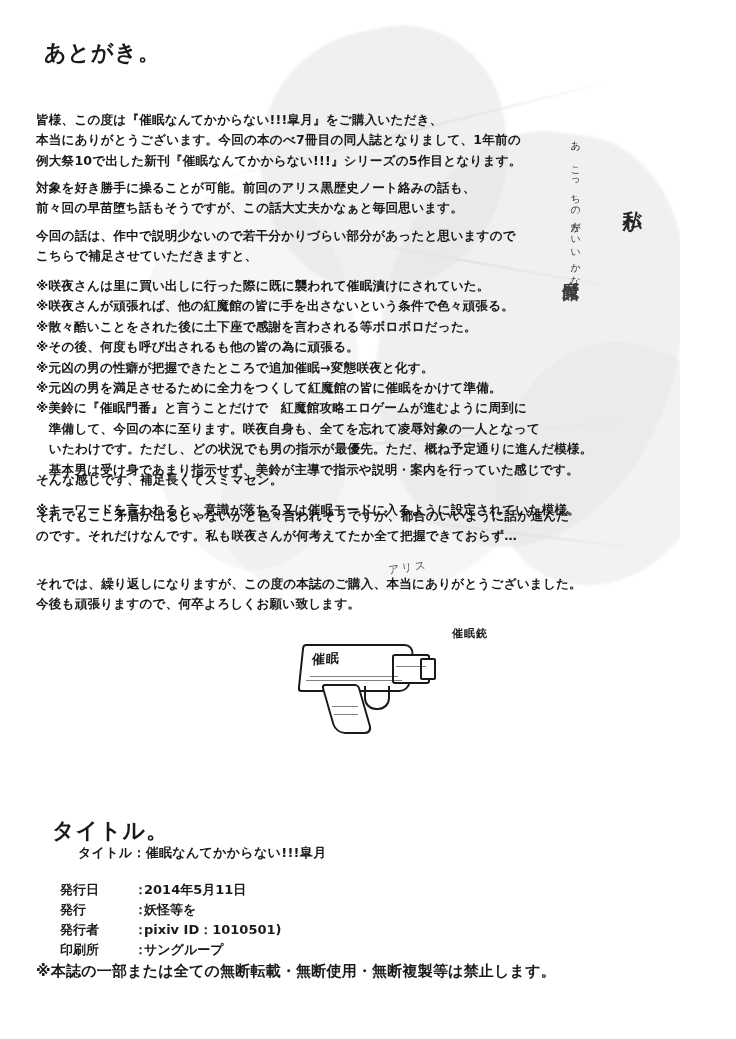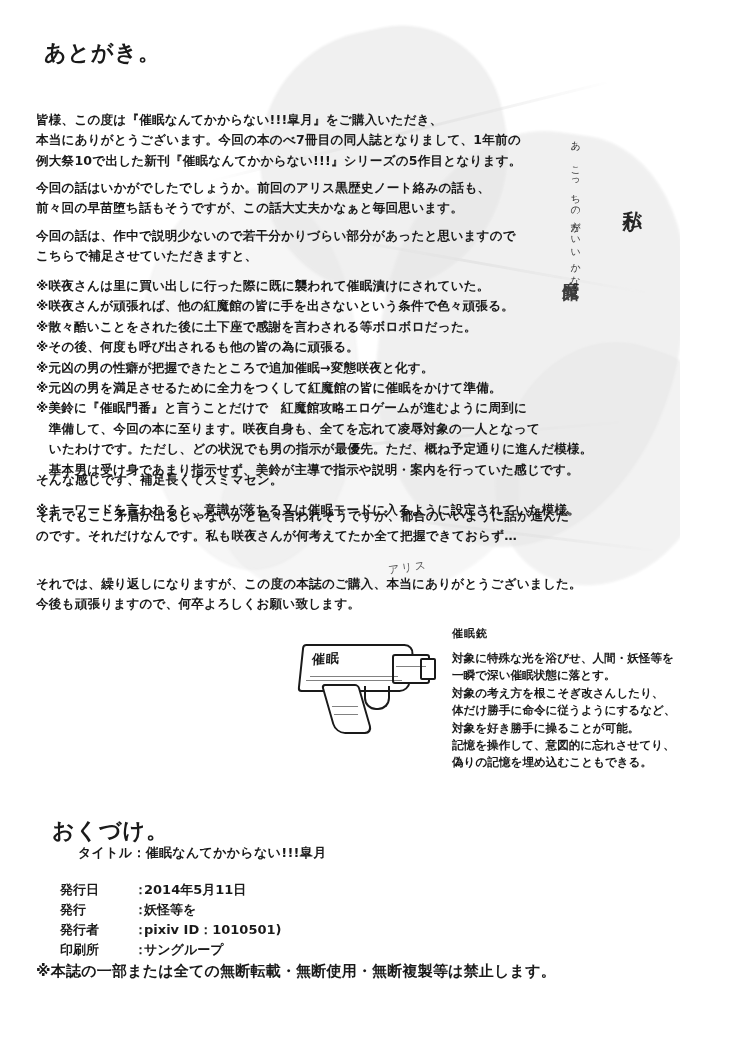--- a/index.html
+++ b/index.html
@@ -230,21 +230,21 @@
 <div class="bg-bubble bb1">あ、こっちの方がいいかな?</div>
 <div class="bg-bubble bb2">私が</div>
 <div class="bg-bubble bb3">魔館</div>
 <div class="bg-bubble bb4">アリス</div>
 
 <h1 class="section-head" id="afterword-head">あとがき。</h1>
 
 <div class="body-block" id="para-1">皆様、この度は『催眠なんてかからない!!!皐月』をご購入いただき、
 本当にありがとうございます。今回の本のべ7冊目の同人誌となりまして、1年前の
 例大祭10で出した新刊『催眠なんてかからない!!!』シリーズの5作目となります。</div>
-<div class="body-block" id="para-2">今回の話はいかがでしたでしょうか。前回のアリス黒歴史ノート絡みの話も、
+<div class="body-block" id="para-2">対象を好き勝手に操ることが可能。前回のアリス黒歴史ノート絡みの話も、
 前々回の早苗堕ち話もそうですが、この話大丈夫かなぁと毎回思います。</div>
 <div class="body-block" id="para-3">今回の話は、作中で説明少ないので若干分かりづらい部分があったと思いますので
 こちらで補足させていただきますと、</div>
 <div class="body-block" id="list-1">※咲夜さんは里に買い出しに行った際に既に襲われて催眠漬けにされていた。
 ※咲夜さんが頑張れば、他の紅魔館の皆に手を出さないという条件で色々頑張る。
 ※散々酷いことをされた後に土下座で感謝を言わされる等ボロボロだった。
 ※その後、何度も呼び出されるも他の皆の為に頑張る。
 ※元凶の男の性癖が把握できたところで追加催眠→変態咲夜と化す。
 ※元凶の男を満足させるために全力をつくして紅魔館の皆に催眠をかけて準備。
 ※美鈴に『催眠門番』と言うことだけで　紅魔館攻略エロゲームが進むように周到に
@@ -269,30 +269,23 @@
     <div class="gun-grip"></div>
     <div class="gun-trigger"></div>
     <div class="gun-hatch" style="left:10px; top:44px; width:96px;"></div>
     <div class="gun-hatch" style="left:14px; top:40px; width:88px;"></div>
     <div class="gun-hatch" style="left:100px; top:30px; width:30px;"></div>
     <div class="gun-hatch" style="left:36px; top:70px; width:26px; transform:skewX(16deg);"></div>
     <div class="gun-hatch" style="left:38px; top:78px; width:24px; transform:skewX(16deg);"></div>
   </div>
 
   <div class="item-title">催眠銃</div>
-  <div class="item-desc">対象に特殊な光を浴びせ、人間・妖怪等を
-一瞬で深い催眠状態に落とす。
-対象の考え方を根こそぎ改さんしたり、
-体だけ勝手に命令に従うようにするなど、
-対象を好き勝手に操ることが可能。
-記憶を操作して、意図的に忘れさせてり、
-偽りの記憶を埋め込むこともできる。</div>
 </div>
 
-<h1 class="section-head" id="colophon-head">おくづけ。</h1>
+<h1 class="section-head" id="colophon-head">タイトル。</h1>
 
 <div class="colo-title">タイトル：催眠なんてかからない!!!皐月</div>
 
 <div class="colo-rows">
   <div class="colo-row">
     <span class="colo-key">発行日</span>
     <span class="colo-sep">：</span>
     <span class="colo-val">2014年5月11日</span>
   </div>
   <div class="colo-row">

